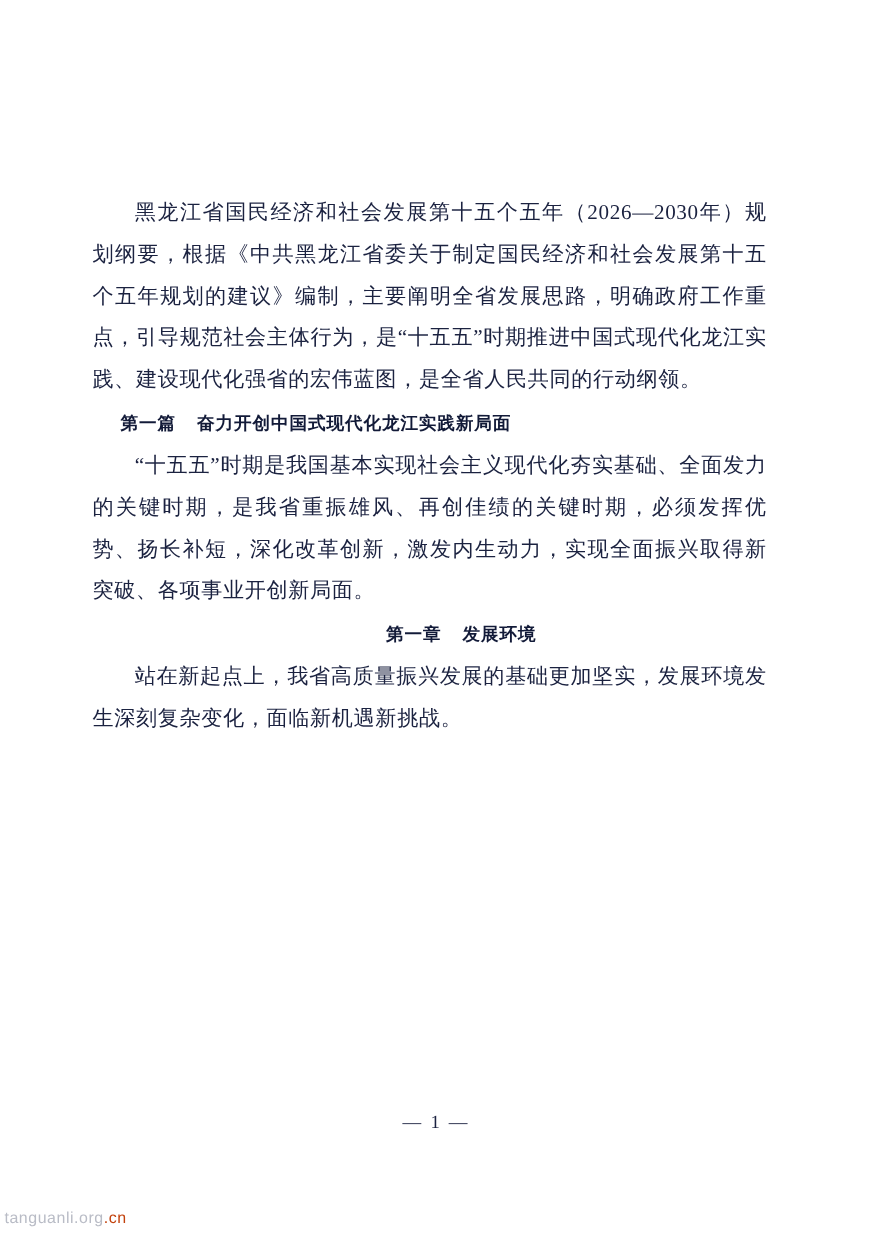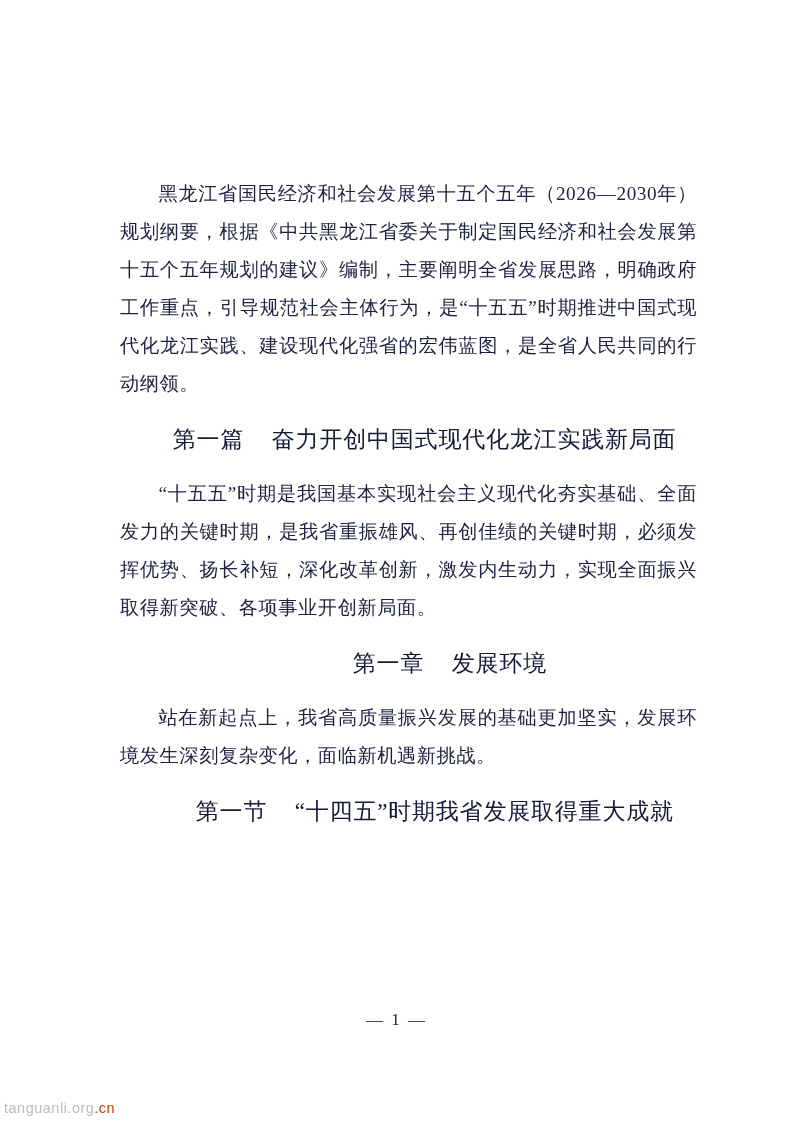--- a/index.html
+++ b/index.html
@@ -15,41 +15,41 @@
     position: relative;
     overflow: hidden;
   }
   .page {
     position: absolute;
     left: 0;
     top: 0;
     width: 793px;
     height: 1122px;
     box-sizing: border-box;
-    padding: 175px 96px 0 120px;
+    padding: 175px 96px 0 84px;
   }
   .body-text {
     font-size: 19.2px;
     line-height: 38px;
     text-align: justify;
     text-justify: inter-ideograph;
     color: #1b2240;
     letter-spacing: 0.6px;
     margin: 0;
   }
   .indent {
     text-indent: 2em;
   }
   .heading {
-    font-size: 23px;
+    font-size: 16px;
     line-height: 38px;
-    font-weight: normal;
+    font-weight: bold;
     color: #121a38;
     letter-spacing: 0.8px;
-    margin: 16px;
+    margin: 0;
     padding-left: 2em;
   }
   .heading-part {
     padding-left: 1.6em;
   }
   .heading-chapter {
     padding-left: 3.6em;
     text-align: center;
   }
   .heading-section {
@@ -99,20 +99,19 @@
   <p class="body-text indent">“十五五”时期是我国基本实现社会主义现代化夯实基础、全面发力的关键时期，是我省重振雄风、再创佳绩的关键时期，必须发挥优势、扬长补短，深化改革创新，激发内生动力，实现全面振兴取得新突破、各项事业开创新局面。</p>
 
   <div class="blockgap"></div>
 
   <p class="heading heading-chapter"><span>第一章</span><span class="sep"></span><span>发展环境</span></p>
 
   <p class="body-text indent">站在新起点上，我省高质量振兴发展的基础更加坚实，发展环境发生深刻复杂变化，面临新机遇新挑战。</p>
 
   <div class="blockgap"></div>
 
-  <p class="heading heading-section"><span>第一节</span><span class="sep"></span><span>“十四五”时期我省发展取得重大成就</span></p>
 
 
   <div class="page-number">— 1 —</div>
 
   <div class="watermark"><span>tanguanli.org</span><span class="dot-cn">.cn</span></div>
 
 </div>
 
 </body></html>

